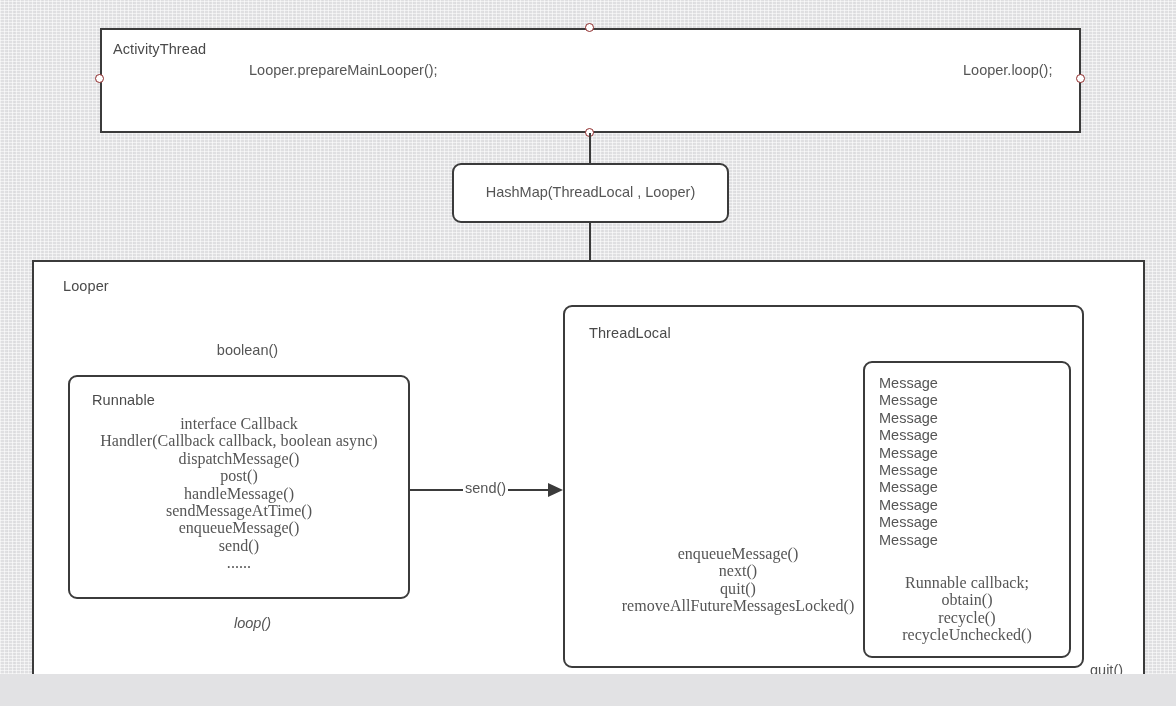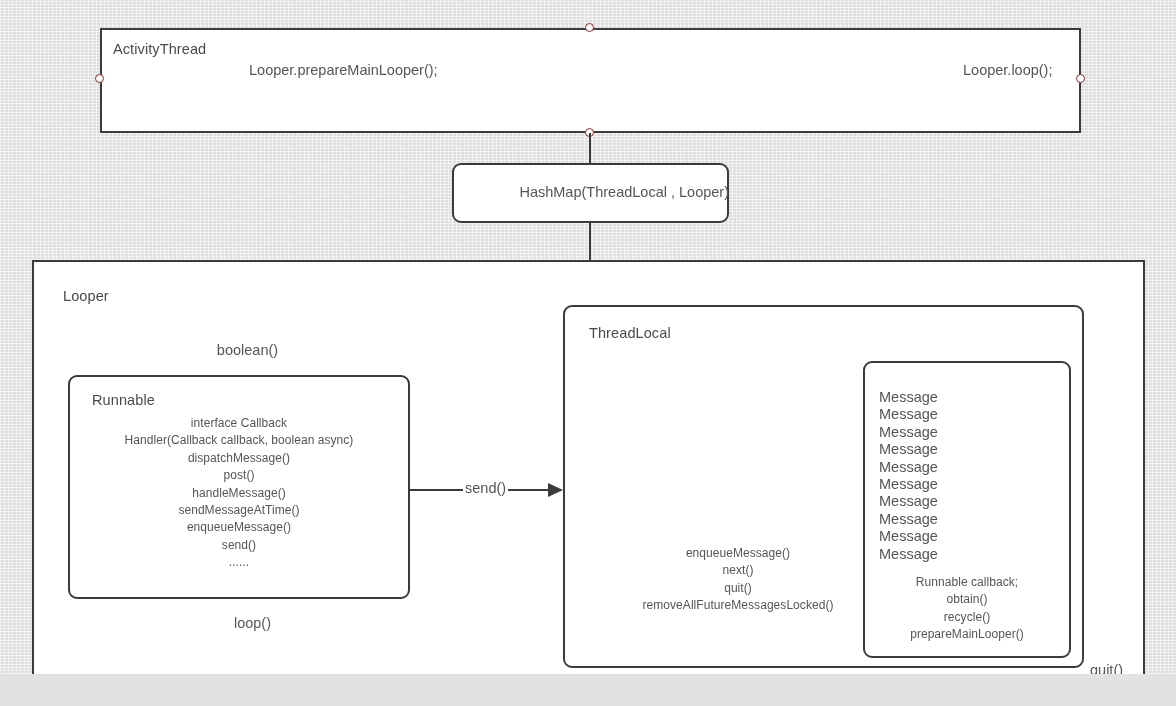--- a/index.html
+++ b/index.html
@@ -40,43 +40,43 @@
     position: absolute;
     font-size: 14.5px;
     color: #4a4a4a;
     white-space: nowrap;
     letter-spacing: 0.1px;
   }
 
   .centered-text {
     position: absolute;
     text-align: center;
-    font-size: 12px;
+    font-size: 16px;
     color: #555555;
     line-height: 17.4px;
     white-space: pre;
     letter-spacing: 0.05px;
+    font-family: Liberation Serif, serif;
   }
 
   .label {
     position: absolute;
     font-size: 14.5px;
     color: #555555;
     white-space: nowrap;
     text-align: center;
   }
 
   .msg-list {
     position: absolute;
     font-size: 14.5px;
     color: #555555;
     line-height: 17.4px;
     white-space: pre;
     text-align: center;
-    margin-top: 14px;
   }
 
   
   .vline {
     position: absolute;
     width: 2px;
     background: #3b3b3b;
   }
   .endpoint {
     position: absolute;
@@ -111,29 +111,29 @@
   <div class="label" style="left:963px; top:62px;text-align:center;">Looper.loop();</div>
 
   <div class="endpoint" style="left:95px; top:74px;"></div>
   <div class="endpoint" style="left:585px; top:23px;"></div>
   <div class="endpoint" style="left:585px; top:128px;"></div>
   <div class="endpoint" style="left:1076px; top:74px;"></div>
 
   <div class="vline" style="left:589px; top:133px; height:31px;"></div>
 
   <div class="node rounded" style="left:452px; top:163px; width:277px; height:60px;"></div>
-  <div class="label" style="left:452px; top:184px; width:277px;text-align:right;">HashMap(ThreadLocal , Looper)</div>
+  <div class="label" style="left:452px; top:184px; width:277px;">HashMap(ThreadLocal , Looper)</div>
 
   <div class="vline" style="left:589px; top:223px; height:38px;"></div>
 
   <div class="node sharp" style="left:32px; top:260px; width:1113px; height:428px;"></div>
-  <div class="node-title" style="left:63px; top:288px;">Looper</div>
+  <div class="node-title" style="left:63px; top:278px;">Looper</div>
 
   <div class="label" style="left:180px; top:342px; width:135px;">boolean()</div>
-  <div class="label" style="left:185px; top:615px; width:135px;">loop()</div>
+  <div class="label" style="left:185px; top:615px; width:135px;font-style:italic;">loop()</div>
   <div class="label" style="left:1090px; top:662px;">quit()</div>
 
   <div class="node rounded" style="left:68px; top:375px; width:342px; height:224px;"></div>
   <div class="node-title" style="left:92px; top:392px;">Runnable</div>
   <div class="centered-text" style="left:68px; top:415px; width:342px;">interface Callback
 Handler(Callback callback, boolean async)
 dispatchMessage()
 post()
 handleMessage()
 sendMessageAtTime()
@@ -161,15 +161,15 @@
 Message
 Message
 Message
 Message
 Message
 Message
 Message</div>
   <div class="centered-text" style="left:863px; top:574px; width:208px;">Runnable callback;
 obtain()
 recycle()
-prepareMainLooper()</div>
+recycleUnchecked()</div>
 
 </div>
 
 </body></html>

